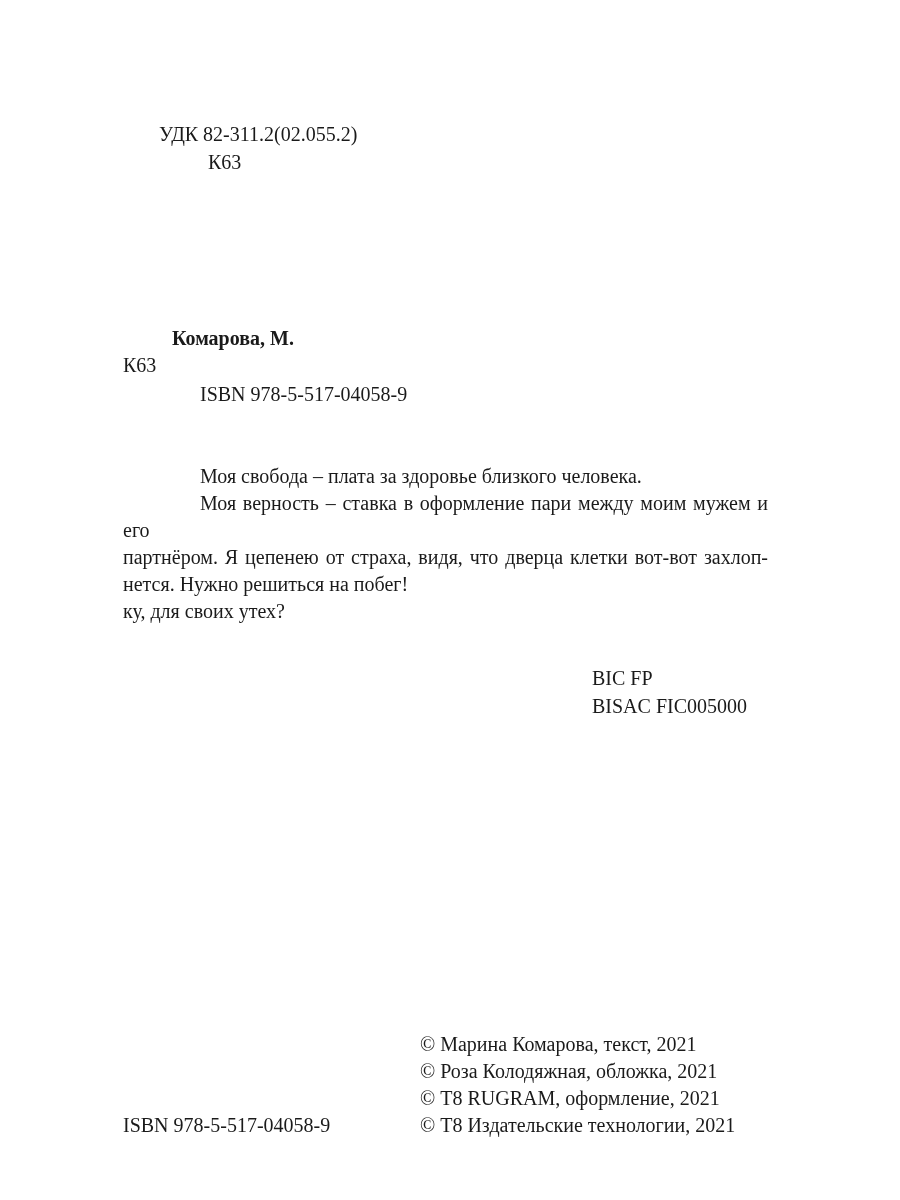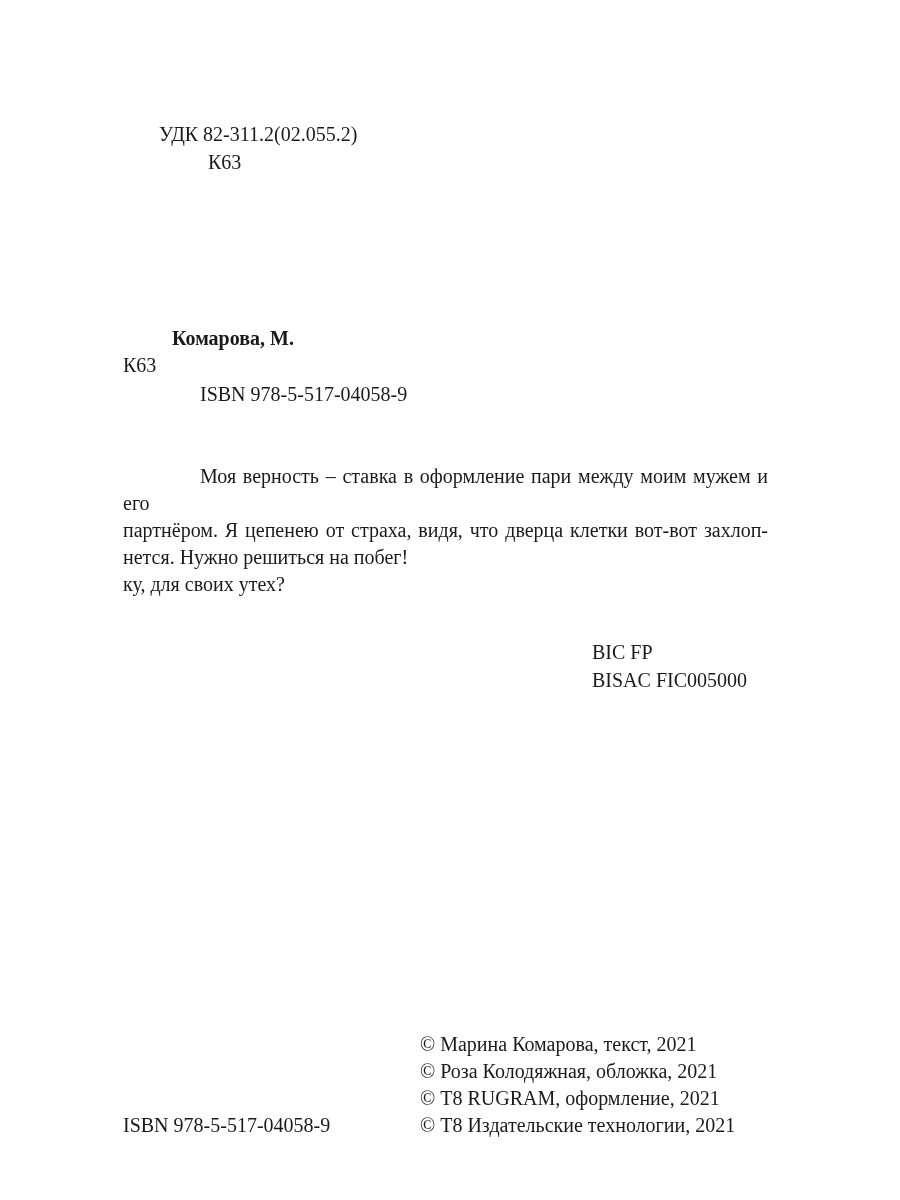--- a/index.html
+++ b/index.html
@@ -65,21 +65,21 @@
   .indent { text-indent: 77px; }
   .just {
     text-align: justify;
     text-align-last: justify;
   }
 
   
   .classif {
     position: absolute;
     left: 592px;
-    top: 638px;
+    top: 664px;
     line-height: 28px;
   }
 
   
   .copyrights {
     position: absolute;
     left: 420px;
     top: 1031px;
     line-height: 27px;
   }
@@ -105,20 +105,21 @@
     <div class="line author code-indent">Комарова, М.</div>
     <div class="entry">
       <span class="entry-code">К63</span>
       <div class="entry-text">
       </div>
     </div>
     <div class="line isbn-top">ISBN 978-5-517-04058-9</div>
   </div>
 
   <div class="annotation">
+    <div class="line indent">Моя свобода – плата за здоровье близкого человека.</div>
     <div class="line indent just">Моя верность – ставка в оформление пари между моим мужем и его</div>
     <div class="line just">партнёром. Я цепенею от страха, видя, что дверца клетки вот-вот захлоп-</div>
     <div class="line">нется. Нужно решиться на побег!</div>
     <div class="line">ку, для своих утех?</div>
   </div>
 
   <div class="classif">
     <div class="line">BIC FP</div>
     <div class="line">BISAC FIC005000</div>
   </div>

